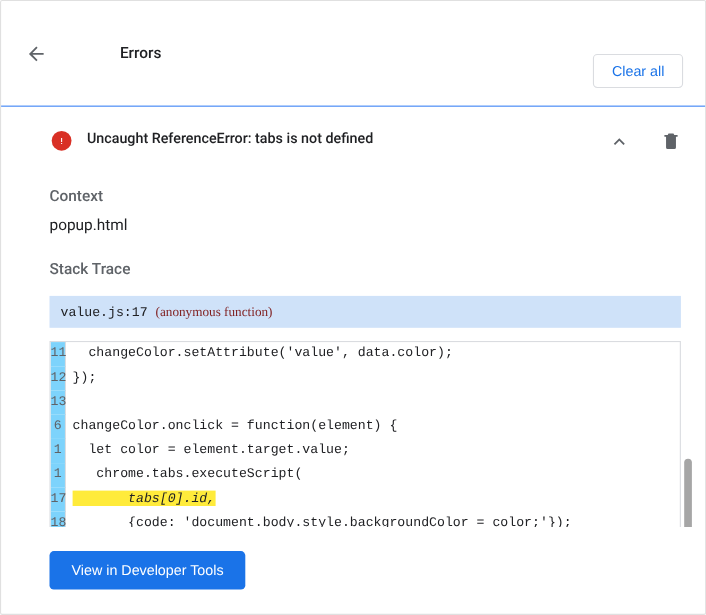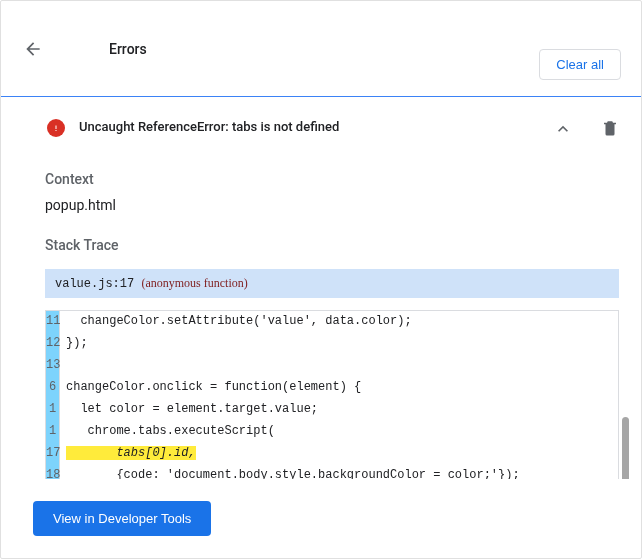--- a/index.html
+++ b/index.html
@@ -141,21 +141,21 @@
     .scrollbar {
       position: absolute;
       right: -10px;
       top: 107px;
       bottom: 0;
       width: 7px;
       background: #a6a6a6;
       border-radius: 4px;
     }
     .footer {
-      padding: 22px 0 22px 32px;
+      padding: 22px 0 22px 44px;
     }
     .dev-tools-btn {
       background: #1a73e8;
       color: #fff;
       border: none;
       font-size: 13px;
       font-weight: 500;
       padding: 10px 20px;
       border-radius: 4px;
       cursor: pointer;

